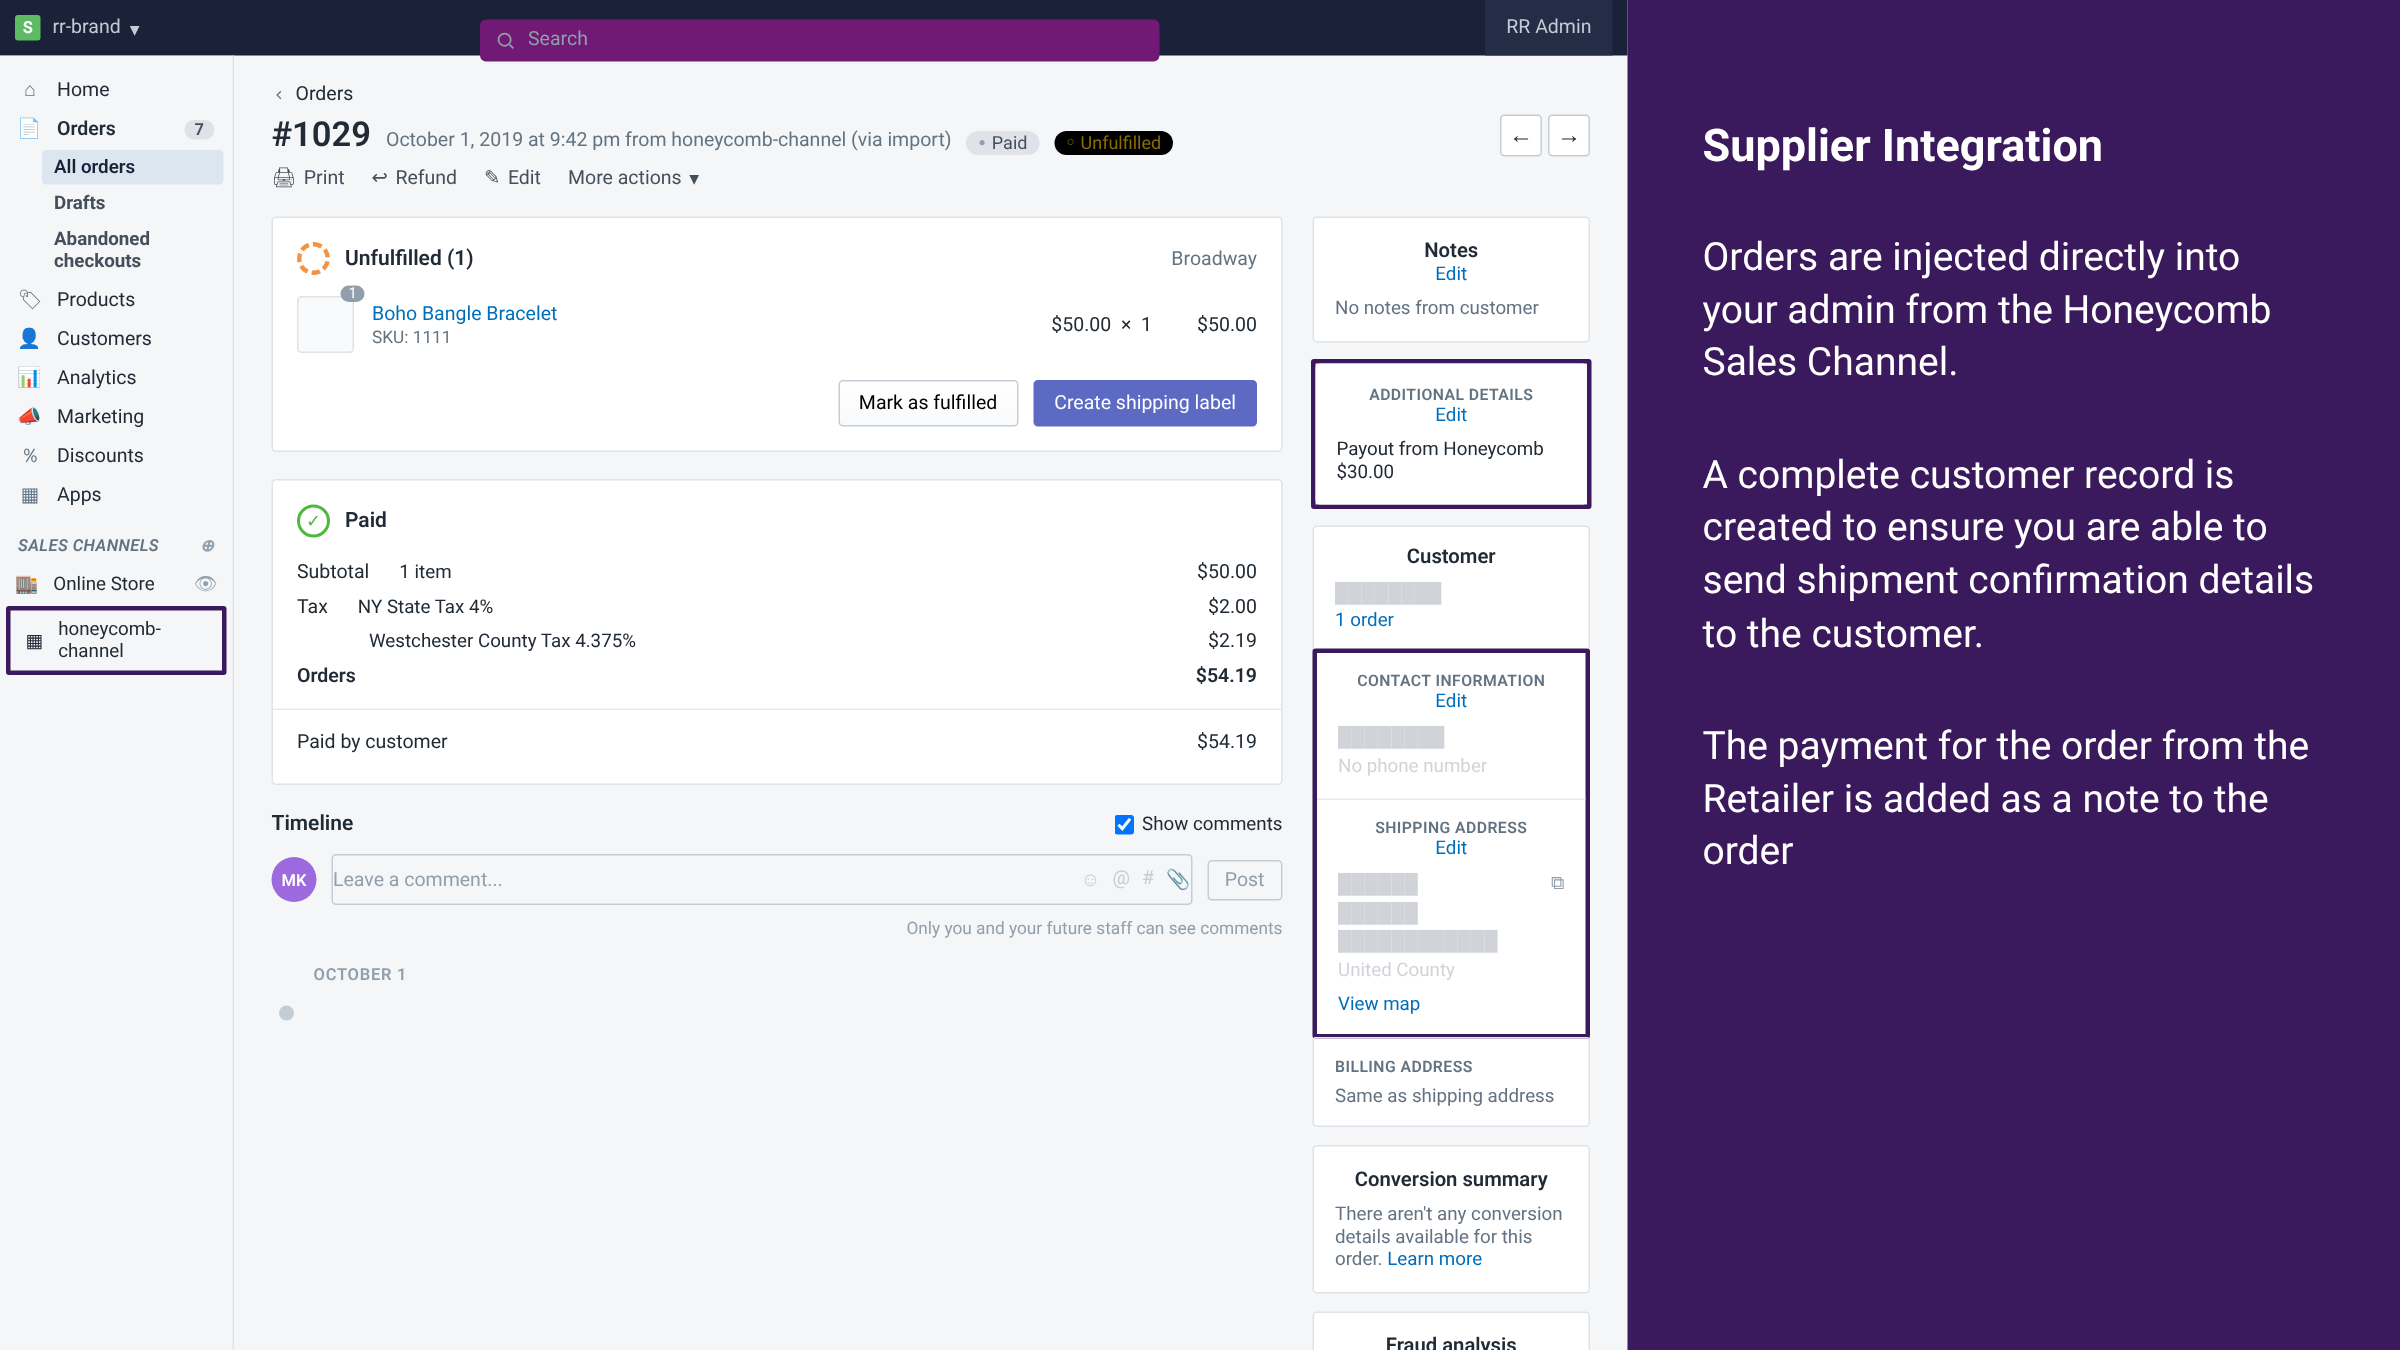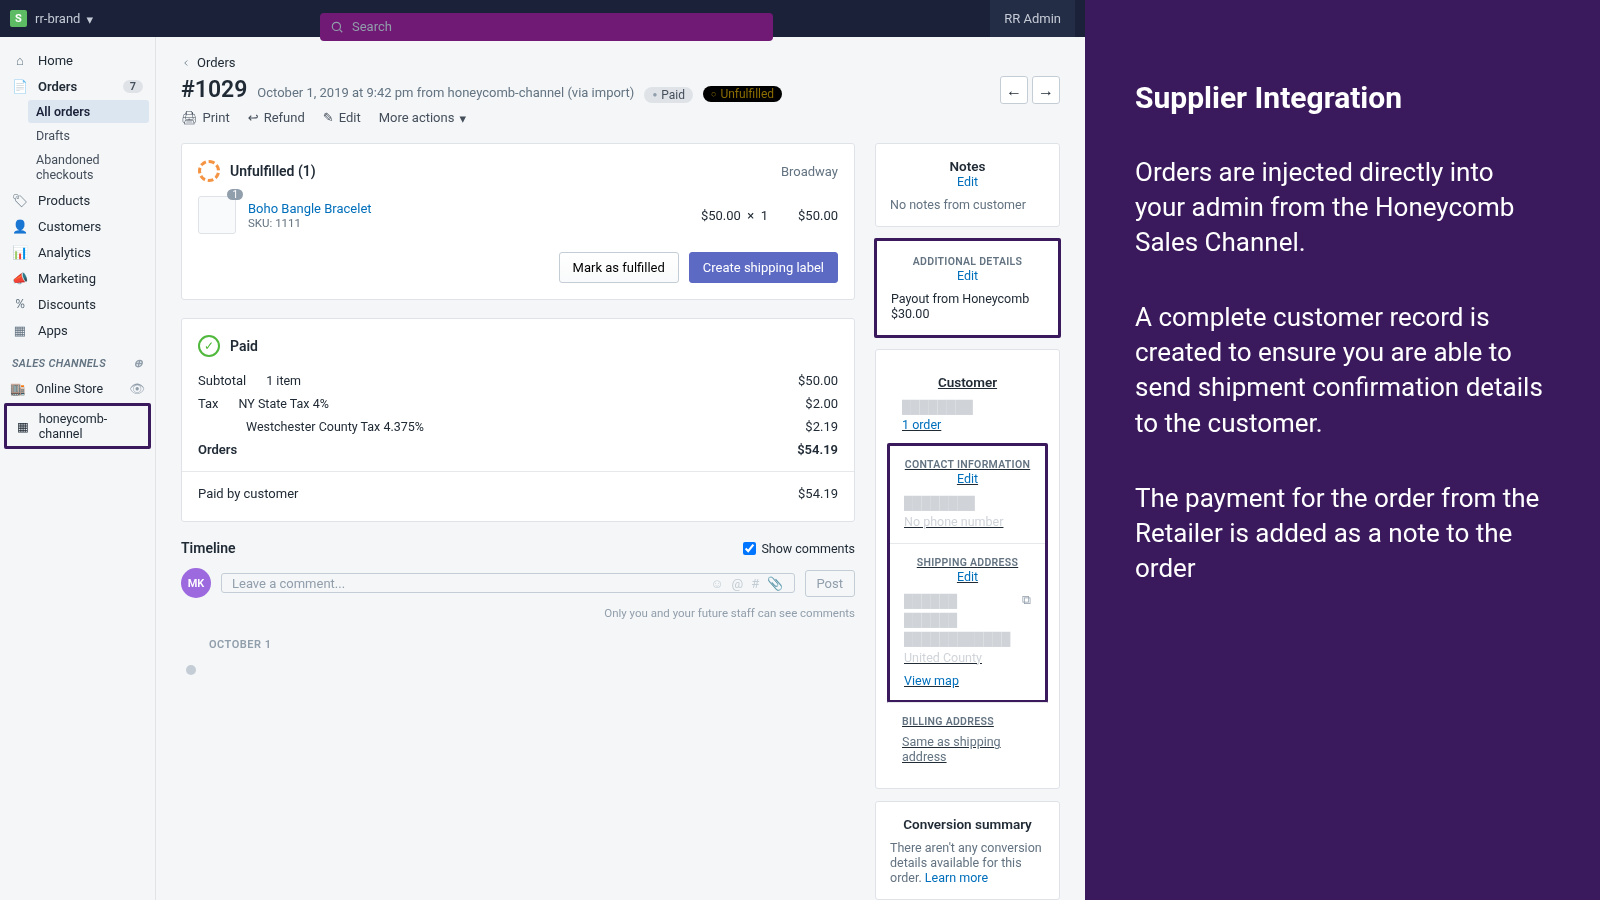--- a/index.html
+++ b/index.html
@@ -18,21 +18,21 @@
 .search-box { background: #701a75; border-radius: 4px; height: 28px; display: flex; align-items: center; padding: 0 10px; gap: 8px; color: #919eab; font-size: 13px; margin-top: 16px; }
 .topbar-right { margin-left: auto; padding: 0 14px; background: #242d46; height: 37px; display: flex; align-items: center; font-size: 13px; }
 
 .body-wrap { flex: 1; display: flex; overflow: hidden; }
 .sidebar { width: 156px; background: #f4f6f8; border-right: 1px solid #e1e3e5; padding-top: 10px; font-size: 13px; color: #212b36; }
 .nav-item { display: flex; align-items: center; gap: 10px; padding: 5px 12px; cursor: pointer; }
 .nav-item .ic { width: 16px; height: 16px; color: #637381; display:flex; align-items:center; justify-content:center;}
 .nav-item.active-parent { font-weight: 600; }
 .nav-badge { margin-left: auto; background: #dfe3e8; color: #454f5b; border-radius: 8px; font-size: 11px; padding: 0 7px; }
 .sub-items { padding-left: 28px; }
-.sub-item { padding: 4px 8px; font-size: 12.5px; color: #454f5b; border-radius: 3px; margin: 1px 6px 1px 0; cursor:pointer;}
+.sub-item { padding: 4px 8px; font-size: 12.5px; color: #454f5b; border-radius: 3px; margin: 1px 6px 1px 0; cursor:pointer;font-weight:bold;}
 .sub-item.selected { background: #dce6f1; font-weight: 600; color: #1a2138; }
 .section-label { font-size: 11px; font-weight: 600; color: #637381; letter-spacing: .3px; padding: 14px 12px 6px; display:flex; align-items:center; justify-content:space-between;font-style:italic;}
 .channel-item { display:flex; align-items:center; gap:10px; padding:5px 10px; font-size:12.5px; cursor:pointer;}
 .channel-item .eye { margin-left:auto; color:#919eab;}
 .highlight-box { border: 3px solid #3a1a5c; border-radius: 2px; margin: 2px 4px; }
 
 .main { flex: 1; overflow-y: auto; padding: 18px 25px; color: #212b36; }
 .breadcrumb { display:flex; align-items:center; gap:6px; font-size:13px; color:#212b36; margin-bottom:6px; cursor:pointer;}
 .breadcrumb svg{color:#637381;}
 .header-row { display:flex; align-items:flex-start; }
@@ -73,21 +73,21 @@
 
 .sum-row { display:flex; justify-content:space-between; padding:4px 0; font-size:13px;}
 .sum-row.bold { font-weight:600;}
 .sum-sub { color:#212b36; font-size:12.5px;}
 .divider { border-top:1px solid #e6e9eb; margin:10px -16px;}
 
 .timeline-h{display:flex; align-items:center; justify-content:space-between; font-weight:600; font-size:14px; margin-bottom:12px;}
 .show-comments{font-size:12.5px; font-weight:400; display:flex; align-items:center; gap:5px;}
 .comment-box{display:flex; align-items:center; gap:10px; margin-bottom:8px;}
 .avatar{width:30px; height:30px; border-radius:50%; background:#9c6ade; color:#fff; font-size:11px; font-weight:600; display:flex; align-items:center; justify-content:center;}
-.cinput{flex:1; border:1px solid #c4cdd5; border-radius:3px; height:20px; display:flex; align-items:center; padding:0 10px; color:#919eab; font-size:13px; justify-content:space-between;}
+.cinput{flex:1; border:1px solid #c4cdd5; border-radius:3px; height:34px; display:flex; align-items:center; padding:0 0; color:#919eab; font-size:13px; justify-content:space-between;}
 .cinput .icons{display:flex; gap:8px; color:#c4cdd5;}
 .post-btn{border:1px solid #c4cdd5; background:#f4f6f8; color:#919eab; padding:5px 11px; border-radius:3px; font-size:13px;}
 .tl-note{text-align:right; font-size:11.5px; color:#919eab; margin-bottom:18px;}
 .tl-date{font-size:11px; font-weight:600; color:#919eab; letter-spacing:.5px; margin-left:28px;}
 .tl-dot{width:10px; height:10px; border-radius:50%; background:#c4cdd5; margin:14px 0 0 5px;}
 
 .side-card{background:#fff; border:1px solid #dfe3e8; border-radius:3px; padding:14px; font-size:12.5px;}
 .side-h{display:flex; justify-content:space-between; align-items:center; margin-bottom:8px;flex-direction:column;}
 .side-h .t{font-weight:600; font-size:13.5px;}
 .side-h .edit{color:#006fbb; font-size:12.5px; cursor:pointer;}
@@ -329,21 +329,21 @@
             <div class="side-card" style="border:none;">
               <div class="side-h">
                   <span class="side-sub" style="margin:0;">ADDITIONAL DETAILS</span>
                   <span class="edit">Edit</span>
                 </div>
               <div>Payout from Honeycomb</div>
               <div>$30.00</div>
             </div>
           </div>
 
-          <div class="side-card" style="padding:12px;text-decoration:underline;">
+          <div class="side-card" style="padding:0;">
             <div class="side-block">
               <div class="side-h">
                   <span class="t">Customer</span>
                 </div>
               <div class="ghost">████████</div>
               <div class="link">1 order</div>
             </div>
             <div class="highlight-card" style="border-width:3px 3px 3px 3px;">
               <div class="side-block">
                 <div class="side-h">

